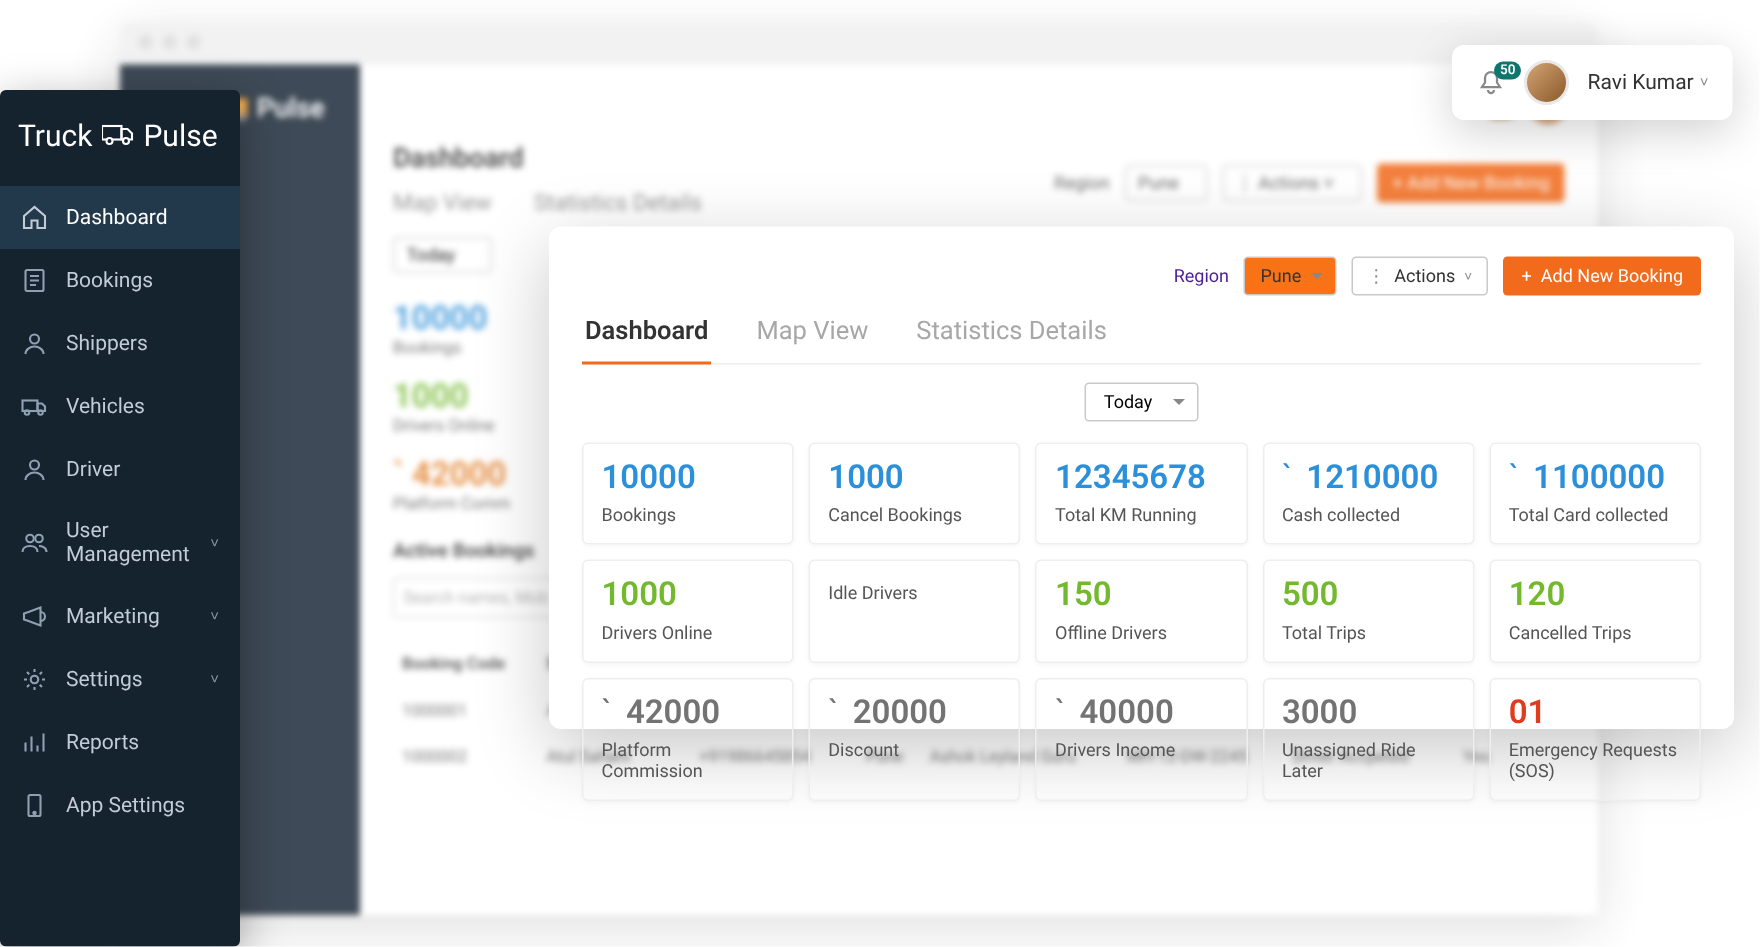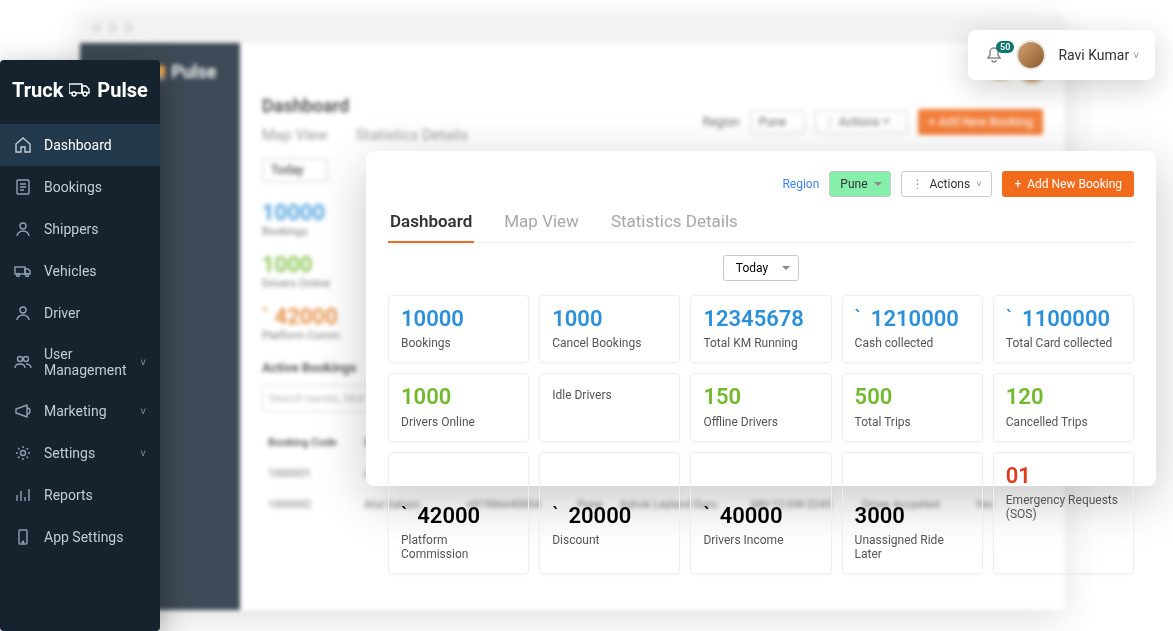--- a/index.html
+++ b/index.html
@@ -54,21 +54,21 @@
   background: #15232f;
   border-radius: 4px;
   box-shadow: 0 8px 30px rgba(0,0,0,0.35);
   z-index: 20;
   color: #c2cbd6;
   font-size: 14px;
 }
 .fg-brand {
   display: flex; align-items: center; gap: 6px;
   padding: 18px 12px 22px;
-  color: #fff; font-size: 20px; font-weight: 700;
+  color: #fff; font-size: 20px; font-weight: 400;
 }
 .fg-truck-icon {
   width: 22px; height: 16px; display: inline-flex; align-items: center; justify-content: center;
 }
 .fg-item {
   display: flex; align-items: center; gap: 12px;
   padding: 12px 14px;
   cursor: pointer;
   font-size: 14px;
 }
@@ -105,23 +105,23 @@
   background: #fff;
   border-radius: 8px;
   box-shadow: 0 14px 50px rgba(0,0,0,0.22);
   z-index: 25;
   padding: 20px 22px;
 }
 .fg-panel-top {
   display: flex; justify-content: flex-end; align-items: center; gap: 10px;
   font-size: 12px; color: #555;
 }
-.fg-label-region { color: #3b82f6; }
+.fg-label-region { color: #4c1d95; }
 .fg-select {
-  border: 1px solid #c9c9c9; background: #86efac;
+  border: 1px solid #c9c9c9; background: #f97316;
   padding: 5px 22px 5px 10px; border-radius: 3px;
   font-size: 12px; color: #333; position: relative;
   display: inline-flex; align-items: center; gap: 16px;
   cursor: pointer;
 }
 .fg-select::after { content: ""; position: absolute; right: 8px; top: 50%; width: 0; height: 0; border-left: 4px solid transparent; border-right: 4px solid transparent; border-top: 4px solid #888; transform: translateY(-50%); }
 .fg-actions-btn {
   border: 1px solid #c9c9c9; background: #fff;
   padding: 5px 10px; border-radius: 3px;
   font-size: 12px; color: #333; display: inline-flex; align-items: center; gap: 6px;
@@ -157,21 +157,21 @@
 }
 .fg-card {
   border: 1px solid #eee; border-radius: 4px;
   padding: 10px 12px 12px;
   box-shadow: 0 1px 3px rgba(0,0,0,0.04);
 }
 .fg-card .val { font-size: 22px; font-weight: 600; line-height: 1.2; }
 .fg-card .lbl { font-size: 12px; color: #555; margin-top: 4px; }
 .c-blue { color: #2b8fd9; }
 .c-green { color: #73b92e; }
-.c-orange { color: #000000; margin-top: 40px; }
+.c-orange { color: #737373; }
 .c-red { color: #e13a1f; }
 .prefix { font-weight: 400; margin-right: 4px; }
 
 svg { display: block; }
 </style>
 </head>
 <body>
 
 <div class="bg-window">
   <div class="bg-titlebar">

